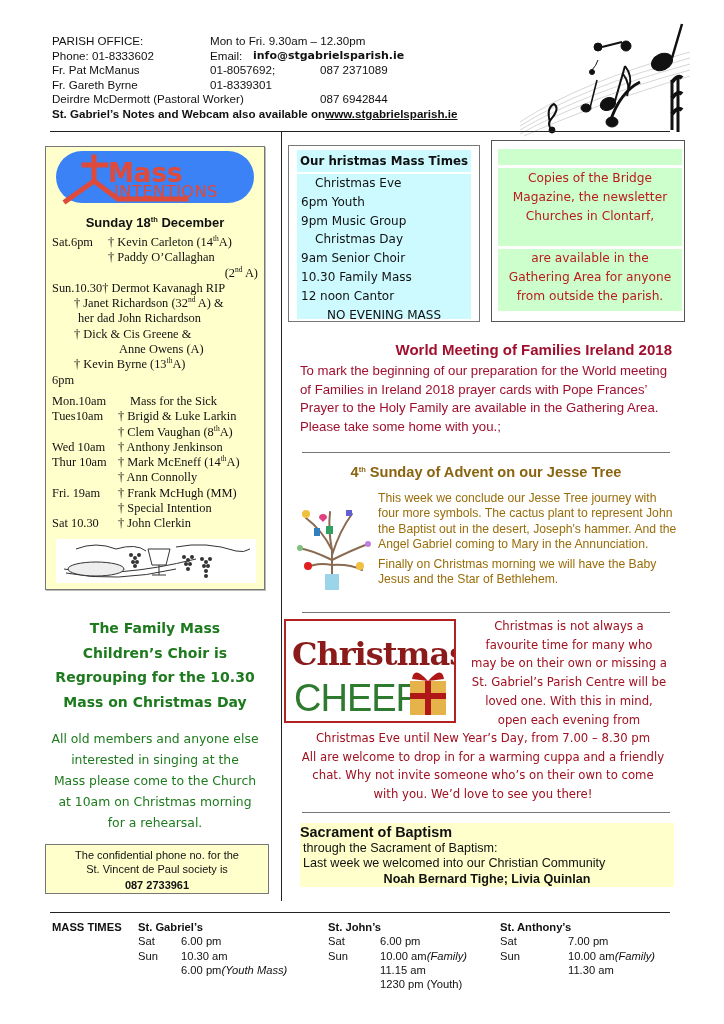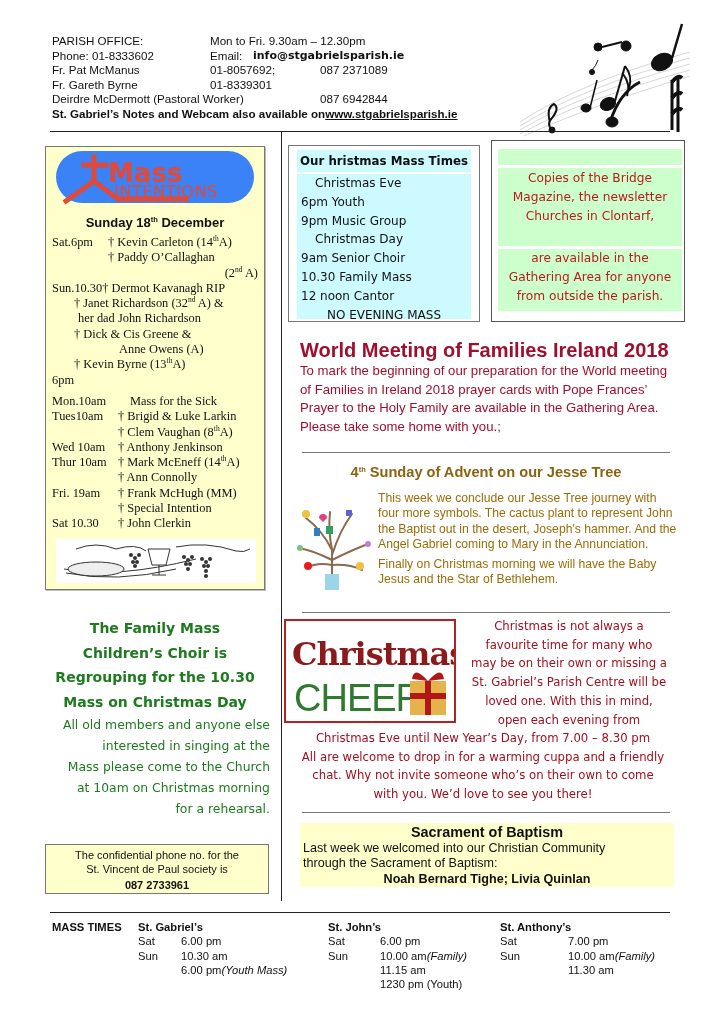--- a/index.html
+++ b/index.html
@@ -26,21 +26,21 @@
   #mi-title { position: absolute; left: 0; top: 68px; width: 218px; text-align: center; font-weight: bold; font-size: 13px; }
   #mi-list { position: absolute; left: 6px; top: 88px; width: 210px; font-size: 12.4px; line-height: 15.3px; font-family: Liberation Serif, serif; }
   .mi-row { white-space: nowrap; }
   .mi-gap { height: 6px; }
   sup { font-size: 7.5px; vertical-align: 5px; line-height: 0; }
   #mi-art { position: absolute; left: 10px; top: 392px; width: 200px; height: 44px; background: #fff; }
 
   
   #choir { left: 40px; top: 616px; width: 230px; color: #1e7a1e; font-family: "DejaVu Sans", sans-serif; text-align: center; }
   #choir-title { font-weight: bold; font-size: 14px; line-height: 24.5px; }
-  #choir-body { font-size: 12.4px; line-height: 21px; text-align: right; }
+  #choir-body { margin-top: 14px; font-size: 12.4px; line-height: 21px; }
 
   
   #svp { left: 45px; top: 844px; width: 224px; height: 50px; background: #ffffcc; border: 1px solid #777; text-align: center; font-size: 11px; line-height: 14px; padding-top: 3px; }
   #svp-phone { font-weight: bold; margin-top: 2px; }
 
   
   #xmas-box { left: 288px; top: 145px; width: 192px; height: 177px; border: 1px solid #777; background: #fff; }
   #xmas-title { position: absolute; left: 8px; top: 4px; width: 174px; height: 22px; background: #ccfaff; font-family: "DejaVu Sans", sans-serif; font-weight: bold; font-size: 11.8px; line-height: 22px; text-align: center; }
   #xmas-list { position: absolute; left: 8px; top: 28px; width: 174px; height: 145px; background: #ccfaff; font-family: "DejaVu Sans", sans-serif; font-size: 12px; line-height: 18.8px; padding-left: 4px; }
   .xi-indent { padding-left: 14px; }
@@ -48,40 +48,40 @@
 
   
   #bridge-box { left: 491px; top: 140px; width: 194px; height: 182px; border: 1px solid #555; background: #fff; }
   .bridge-band { position: absolute; left: 6px; width: 184px; background: #ccffcc; text-align: center; font-family: "DejaVu Sans", sans-serif; font-size: 12.2px; line-height: 19.2px; color: #b91c1c; }
   #bridge-b0 { top: 8px; height: 16px; }
   #bridge-b1 { top: 27px; height: 78px; padding-top: 1px; }
   #bridge-b2 { top: 108px; height: 62px; }
 
   
   #wm { left: 300px; top: 340px; width: 372px; color: #a0102e; }
-  #wm-title { font-weight: bold; font-size: 20px; text-align: left; line-height: 20px; }
+  #wm-title { font-weight: bold; font-size: 15px; text-align: right; line-height: 20px; }
   #wm-body { font-size: 13.2px; line-height: 18.5px; margin-top: 2px; }
   #rule1 { left: 302px; top: 452px; width: 368px; height: 1px; background: #777; }
 
   
   #adv-title { left: 300px; top: 464px; width: 372px; text-align: center; font-weight: bold; font-size: 14.6px; color: #8a6410; }
   #adv-tree { left: 292px; top: 500px; width: 85px; height: 90px; }
   #adv-body { left: 378px; top: 491px; width: 300px; font-size: 12.2px; line-height: 15.4px; color: #9a6d0a; }
   #adv-body p + p { margin-top: 4px; }
   #rule2 { left: 302px; top: 612px; width: 368px; height: 1px; background: #777; }
 
   
   #cheer-img { left: 284px; top: 619px; width: 172px; height: 104px; border: 2px solid #b22222; background: #fff; }
   #cheer-right { left: 458px; top: 617px; width: 222px; text-align: center; color: #a01020; font-family: "DejaVu Sans", sans-serif; font-size: 11.7px; line-height: 18.7px; }
   #cheer-bottom { left: 286px; top: 729px; width: 394px; text-align: center; color: #a01020; font-family: "DejaVu Sans", sans-serif; font-size: 11.7px; line-height: 18.7px; }
   #rule3 { left: 302px; top: 812px; width: 368px; height: 1px; background: #777; }
 
   
   #bap { left: 300px; top: 823px; width: 374px; height: 64px; background: #ffffcc; }
-  #bap-title { text-align: center; font-weight: bold; font-size: 14.4px; line-height: 18px; }
+  #bap-title { font-weight: bold; font-size: 14.4px; line-height: 18px; }
   #bap-body { font-size: 12.6px; line-height: 15px; padding-left: 3px; }
   #bap-names { text-align: center; font-weight: bold; font-size: 12.6px; line-height: 17px; }
 
   
   #footer-rule { left: 50px; top: 912px; width: 620px; height: 1px; background: #222; }
   #mt { left: 52px; top: 920px; width: 640px; font-size: 11.2px; line-height: 14.3px; }
   #mt-label { position: absolute; left: 0; top: 0; font-weight: bold; }
   .church { position: absolute; top: 0; }
   .church-name { font-weight: bold; }
   .church-row { display: flex; white-space: nowrap; }
@@ -328,22 +328,22 @@
   <div>Christmas Eve until New Year’s Day,  from 7.00 – 8.30 pm</div>
   <div>All are welcome to drop in for a warming cuppa and a friendly</div>
   <div>chat.  Why not invite someone who’s on their own to come</div>
   <div>with you.  We’d love to see you there!</div>
 </div>
 <div id="rule3" class="abs"></div>
 
 <div id="bap" class="abs">
   <div id="bap-title">Sacrament of Baptism</div>
   <div id="bap-body">
+    <div>through the Sacrament of Baptism:</div>
     <div>Last week we welcomed into our Christian Community</div>
-    <div>through the Sacrament of Baptism:</div>
   </div>
   <div id="bap-names">Noah Bernard Tighe; Livia Quinlan</div>
 </div>
 
 <div id="footer-rule" class="abs"></div>
 <div id="mt" class="abs">
   <div id="mt-label">MASS TIMES</div>
 
   <div class="church" style="left:86px">
     <div class="church-name">St. Gabriel’s</div>

